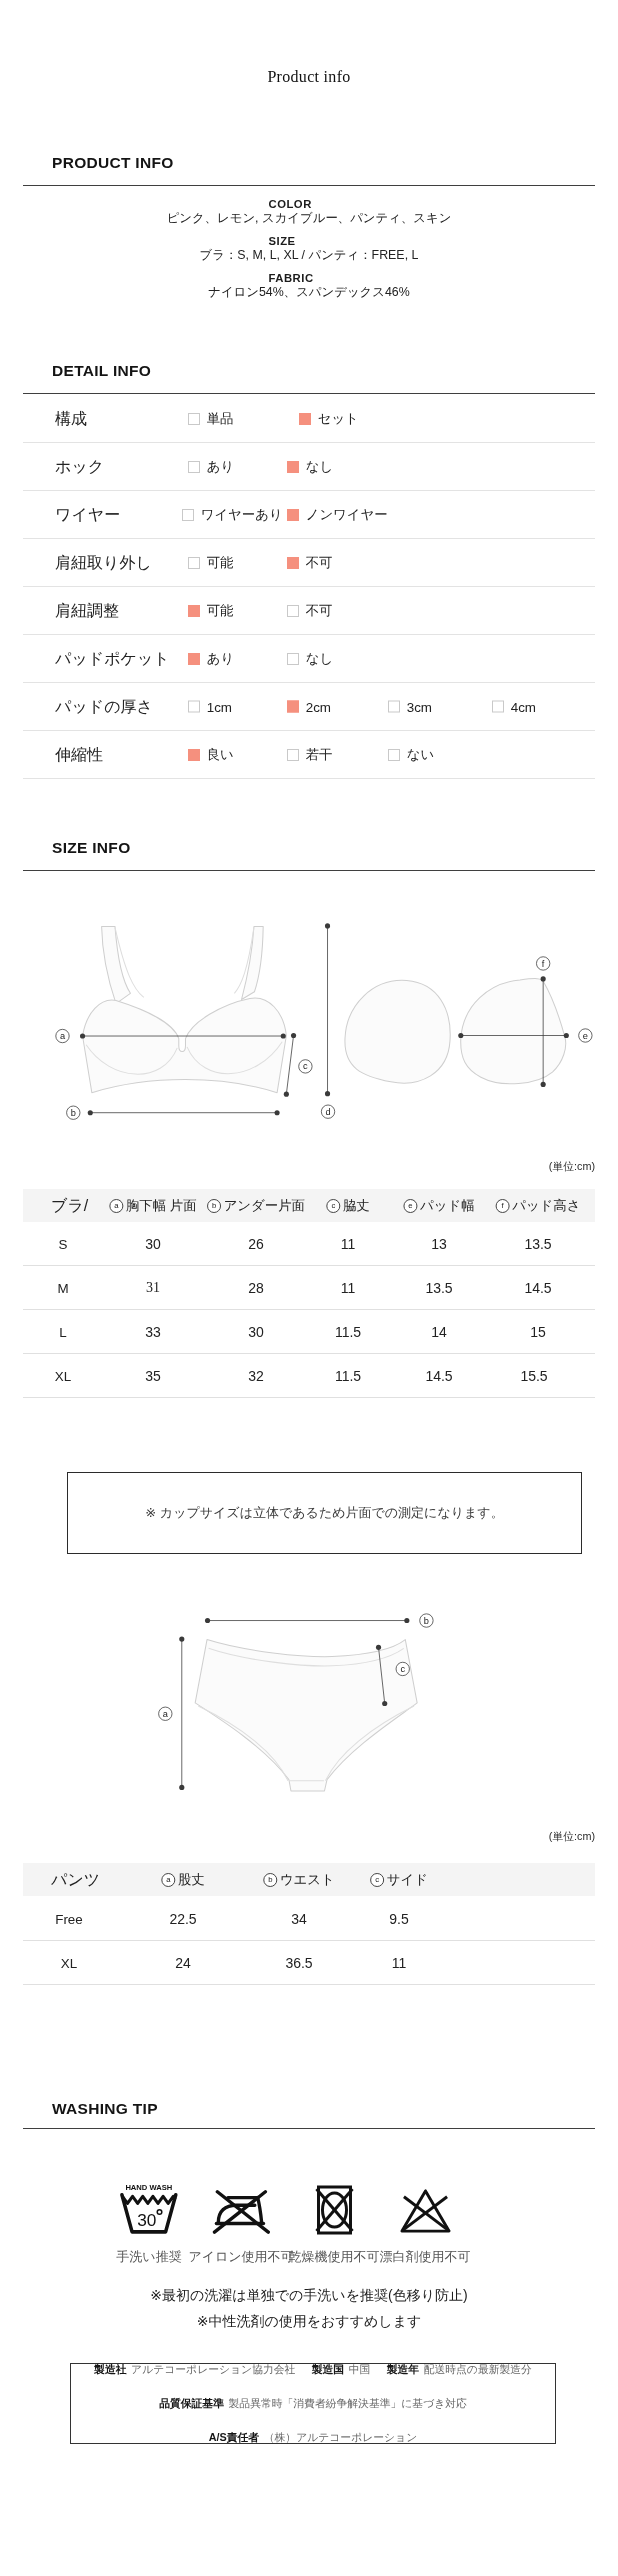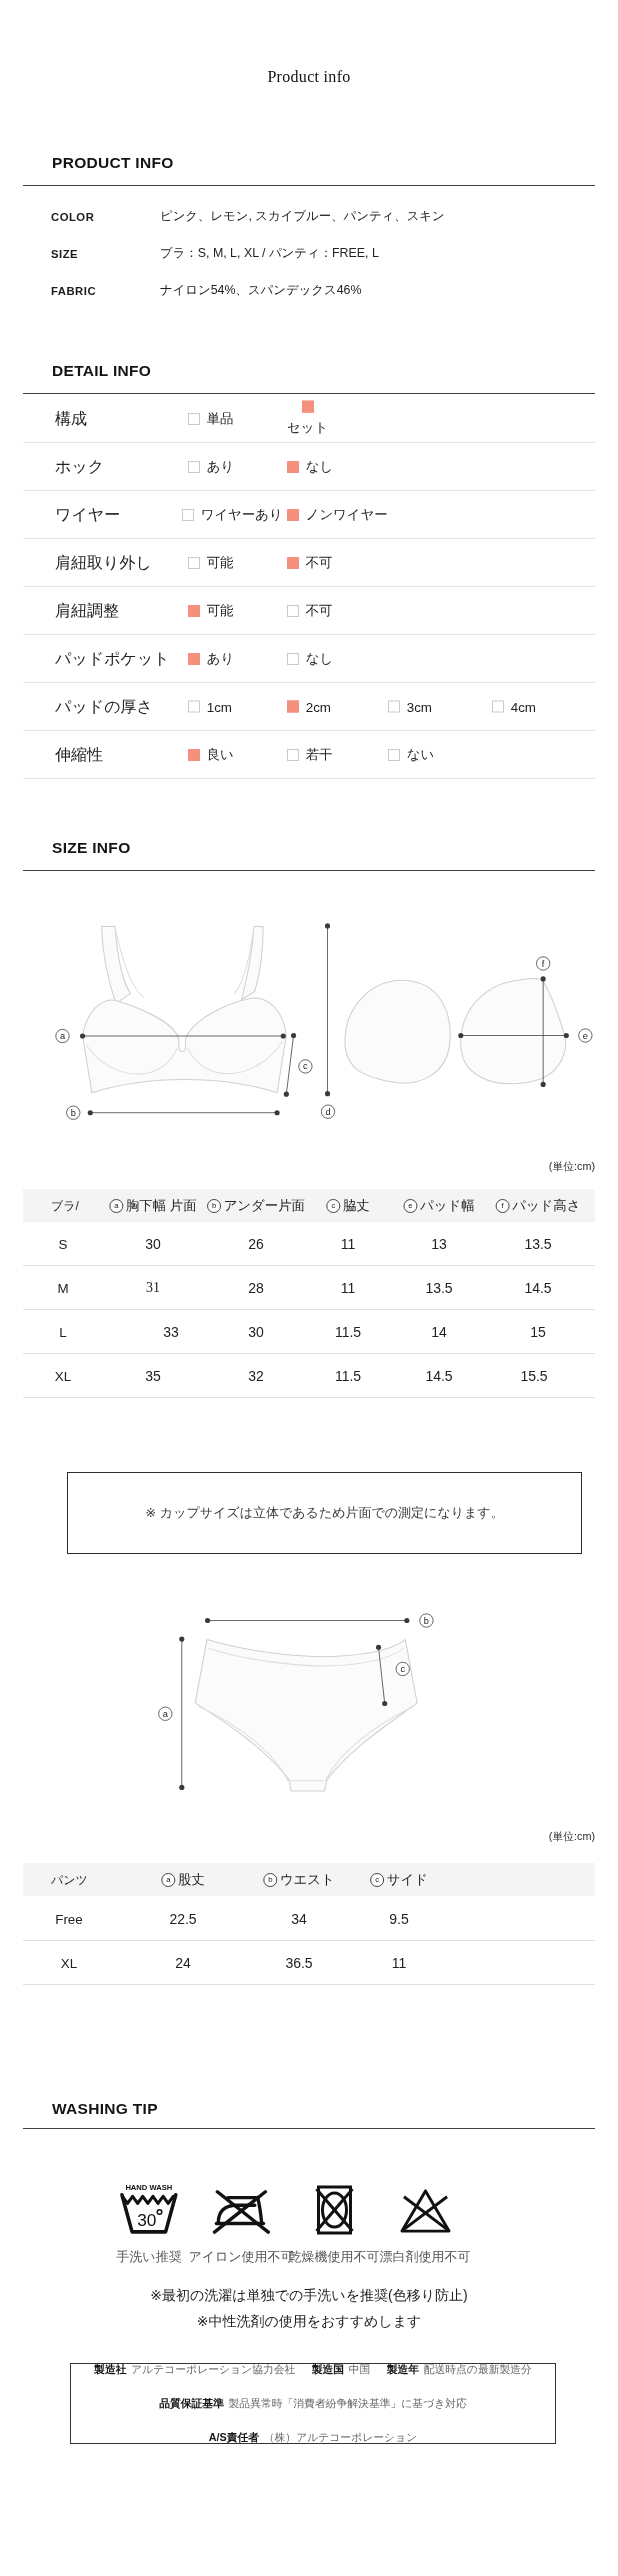--- a/index.html
+++ b/index.html
@@ -5,34 +5,34 @@
   html,body{margin:0;padding:0;background:#fff;}
   body{font-family:"Liberation Sans","DejaVu Sans",sans-serif;color:#222;}
   #page{position:relative;width:618px;height:2657px;margin:0 auto;background:#fff;overflow:hidden;}
   .abs{position:absolute;}
   .page-title{top:68px;left:0;width:100%;text-align:center;
     font-family:"Liberation Serif","DejaVu Serif",serif;font-size:16px;color:#101010;letter-spacing:0.3px;}
   .sec-head{left:52px;font-size:15.5px;font-weight:700;letter-spacing:0.3px;color:#141414;white-space:nowrap;}
   .rule{left:23px;width:572px;height:1px;background:#3f3f3f;}
   
   #product-rows{position:absolute;top:198px;left:23px;width:572px;}
-  .p-row{display:flex;align-items:center;height:37px;}
+  .p-row{display:flex;align-items:center;height:37px;flex-direction:column;}
   .p-label{width:137px;padding-left:28px;font-size:11.3px;font-weight:700;letter-spacing:0.5px;color:#1c1c1c;flex:none;box-sizing:border-box;}
   .p-value{font-size:12.4px;color:#222;}
   
   #detail-rows{position:absolute;top:395px;left:23px;width:572px;}
   .d-row{position:relative;height:47px;border-bottom:0.5px solid #e3e3e3;}
   .d-label{position:absolute;left:32px;top:50%;transform:translateY(-50%);font-size:16px;color:#222;white-space:nowrap;}
   .d-opt{position:absolute;top:50%;transform:translateY(-50%);display:flex;align-items:center;gap:6.7px;white-space:nowrap;}
   .cbx{width:12px;height:12px;background:#fff;border:0.5px solid #c9c9c9;box-sizing:border-box;flex:none;}
   .cbx.checked{background:#f5907e;border:0.5px solid #f5907e;}
   .d-opt-text{font-size:13.4px;color:#222;}
   
   .tbl-head{left:23px;width:572px;height:33px;background:#f4f4f4;}
-  .th-label{position:absolute;left:28px;top:50%;transform:translateY(-50%);font-size:12px;white-space:nowrap;}
+  .th-label{position:absolute;left:28px;top:50%;transform:translateY(-50%);font-size:16px;white-space:nowrap;}
   .th-cell{position:absolute;top:50%;transform:translate(-50%,-50%);font-size:13.4px;white-space:nowrap;display:flex;align-items:center;}
   .circ{display:inline-flex;align-items:center;justify-content:center;width:12px;height:12px;border:0.5px solid #444;
     border-radius:50%;font-size:7.7px;margin-right:2.6px;flex:none;color:#222;background:#fff;}
   .t-body{position:absolute;left:23px;width:572px;}
   .t-row{position:relative;height:43px;border-bottom:0.5px solid #e0e0e0;}
   .t-cell{position:absolute;top:50%;transform:translate(-50%,-50%);font-size:14px;white-space:nowrap;color:#222;}
   .t-size{font-size:13.4px;}
   .unit{right:23px;text-align:right;font-size:10.8px;color:#2b2b2b;}
   
   #note-box{top:1472px;left:67px;width:515px;height:82px;border:1px solid #2b2b2b;box-sizing:border-box;
@@ -76,21 +76,21 @@
 
   <div class="abs sec-head" style="top:362px">DETAIL INFO</div>
   <div class="abs rule" style="top:393px"></div>
   <div id="detail-rows">
       <div class="d-row">
         <span class="d-label">構成</span>
         <span class="d-opt" style="left: 165px;">
           <span class="cbx"></span>
           <span class="d-opt-text">単品</span>
         </span>
-        <span class="d-opt" style="left: 264px; flex-direction: column;">
+        <span class="d-opt" style="left: 276px;">
           <span class="cbx checked"></span>
           <span class="d-opt-text">セット</span>
         </span>
       </div>
       <div class="d-row">
         <span class="d-label">ホック</span>
         <span class="d-opt" style="left: 165px;">
           <span class="cbx"></span>
           <span class="d-opt-text">あり</span>
         </span>
@@ -275,21 +275,21 @@
       <div class="t-row">
         <span class="t-cell t-size" style="left: 40px;">M</span>
         <span class="t-cell" style="left: 130px; font-family: Liberation Serif, serif;">31</span>
         <span class="t-cell" style="left: 233px;">28</span>
         <span class="t-cell" style="left: 325px;">11</span>
         <span class="t-cell" style="left: 416px;">13.5</span>
         <span class="t-cell" style="left: 515px;">14.5</span>
       </div>
       <div class="t-row">
         <span class="t-cell t-size" style="left: 40px;">L</span>
-        <span class="t-cell" style="left: 130px; margin-left: 18px;">33</span>
+        <span class="t-cell" style="left: 130px;">33</span>
         <span class="t-cell" style="left: 233px;">30</span>
         <span class="t-cell" style="left: 325px;">11.5</span>
         <span class="t-cell" style="left: 416px;">14</span>
         <span class="t-cell" style="left: 515px;">15</span>
       </div>
       <div class="t-row">
         <span class="t-cell t-size" style="left: 40px;">XL</span>
         <span class="t-cell" style="left: 130px;">35</span>
         <span class="t-cell" style="left: 233px;">32</span>
         <span class="t-cell" style="left: 325px;">11.5</span>

